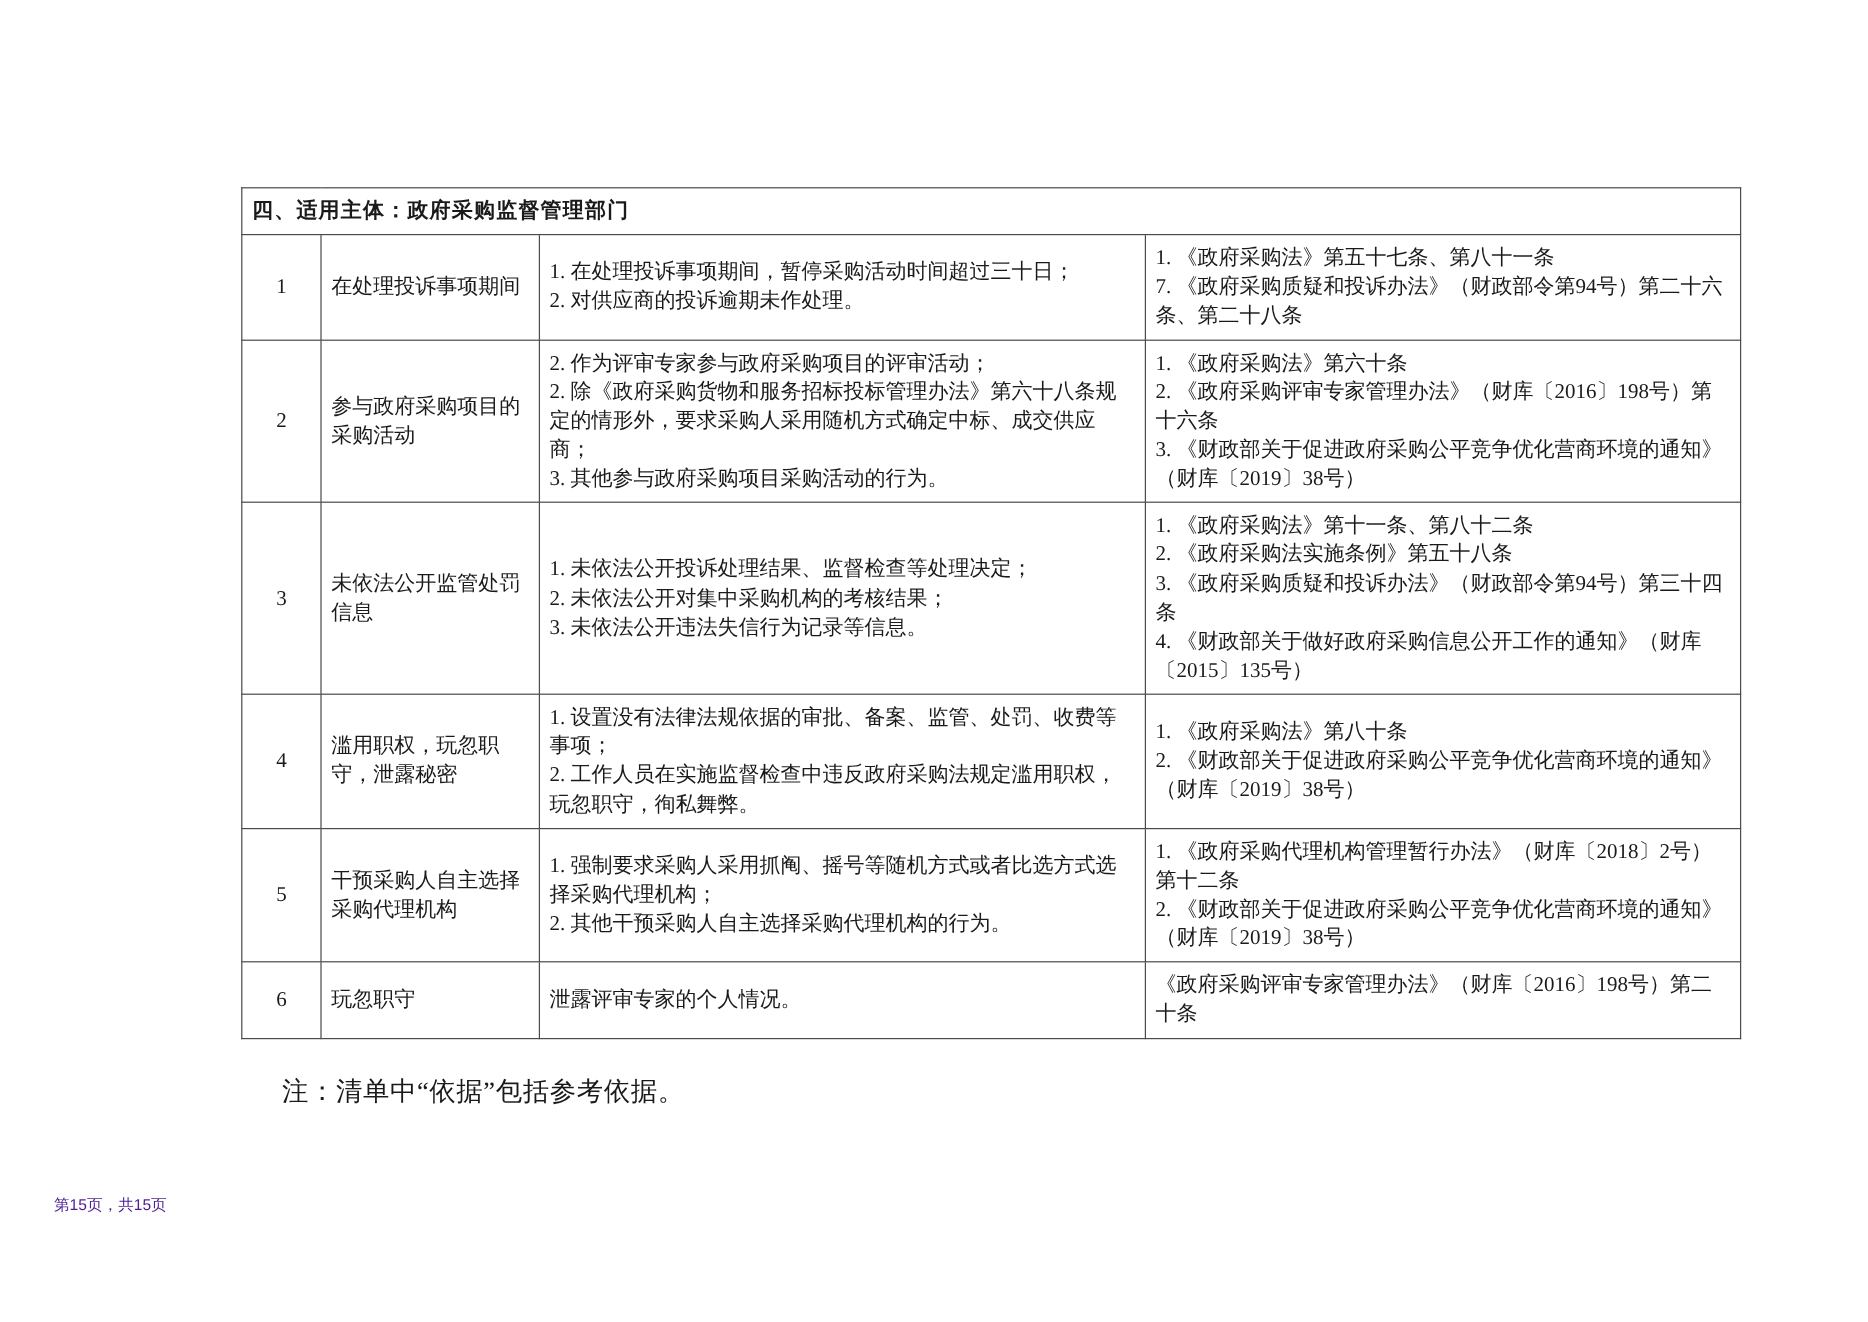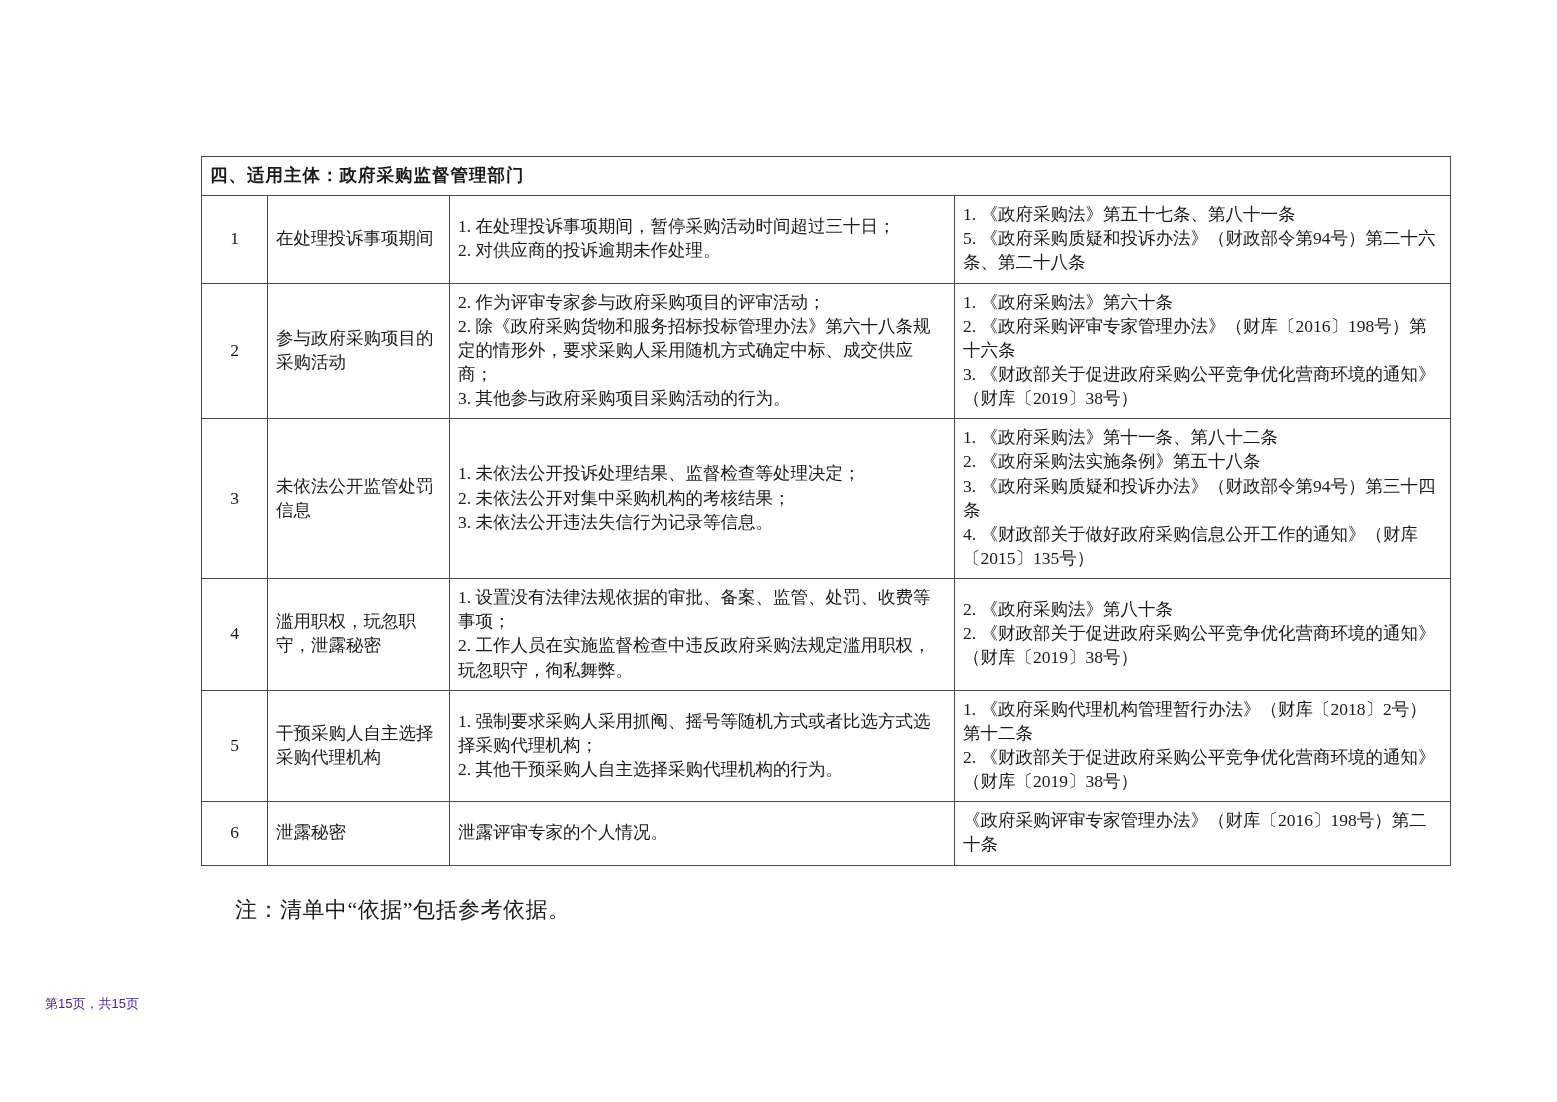--- a/index.html
+++ b/index.html
@@ -107,21 +107,21 @@
 
       <tr>
         <td class="c-no">1</td>
         <td class="c-item">在处理投诉事项期间</td>
         <td class="c-content">
           <span class="ln">1. 在处理投诉事项期间，暂停采购活动时间超过三十日；</span>
           <span class="ln">2. 对供应商的投诉逾期未作处理。</span>
         </td>
         <td class="c-basis">
           <span class="ln">1. 《政府采购法》第五十七条、第八十一条</span>
-          <span class="ln">5. 《政府采购质疑和投诉办法》（财政部令第94号）第二十六条、第二十八条</span>
+          <span class="ln">7. 《政府采购质疑和投诉办法》（财政部令第94号）第二十六条、第二十八条</span>
         </td>
       </tr>
 
       <tr>
         <td class="c-no">2</td>
         <td class="c-item">参与政府采购项目的采购活动</td>
         <td class="c-content">
           <span class="ln">2. 作为评审专家参与政府采购项目的评审活动；</span>
           <span class="ln">2. 除《政府采购货物和服务招标投标管理办法》第六十八条规定的情形外，要求采购人采用随机方式确定中标、成交供应商；</span>
           <span class="ln">3. 其他参与政府采购项目采购活动的行为。</span>
@@ -150,41 +150,41 @@
       </tr>
 
       <tr>
         <td class="c-no">4</td>
         <td class="c-item">滥用职权，玩忽职守，泄露秘密</td>
         <td class="c-content">
           <span class="ln">1. 设置没有法律法规依据的审批、备案、监管、处罚、收费等事项；</span>
           <span class="ln">2. 工作人员在实施监督检查中违反政府采购法规定滥用职权，玩忽职守，徇私舞弊。</span>
         </td>
         <td class="c-basis">
-          <span class="ln">2. 《政府采购法》第八十条</span>
+          <span class="ln">1. 《政府采购法》第八十条</span>
           <span class="ln">2. 《财政部关于促进政府采购公平竞争优化营商环境的通知》（财库〔2019〕38号）</span>
         </td>
       </tr>
 
       <tr>
         <td class="c-no">5</td>
         <td class="c-item">干预采购人自主选择采购代理机构</td>
         <td class="c-content">
           <span class="ln">1. 强制要求采购人采用抓阄、摇号等随机方式或者比选方式选择采购代理机构；</span>
           <span class="ln">2. 其他干预采购人自主选择采购代理机构的行为。</span>
         </td>
         <td class="c-basis">
           <span class="ln">1. 《政府采购代理机构管理暂行办法》（财库〔2018〕2号）第十二条</span>
           <span class="ln">2. 《财政部关于促进政府采购公平竞争优化营商环境的通知》（财库〔2019〕38号）</span>
         </td>
       </tr>
 
       <tr>
         <td class="c-no">6</td>
-        <td class="c-item">泄露秘密</td>
+        <td class="c-item">玩忽职守</td>
         <td class="c-content">
           <span class="ln">泄露评审专家的个人情况。</span>
         </td>
         <td class="c-basis">
           <span class="ln">《政府采购评审专家管理办法》（财库〔2016〕198号）第二十条</span>
         </td>
       </tr>
     </tbody>
   </table>
 

